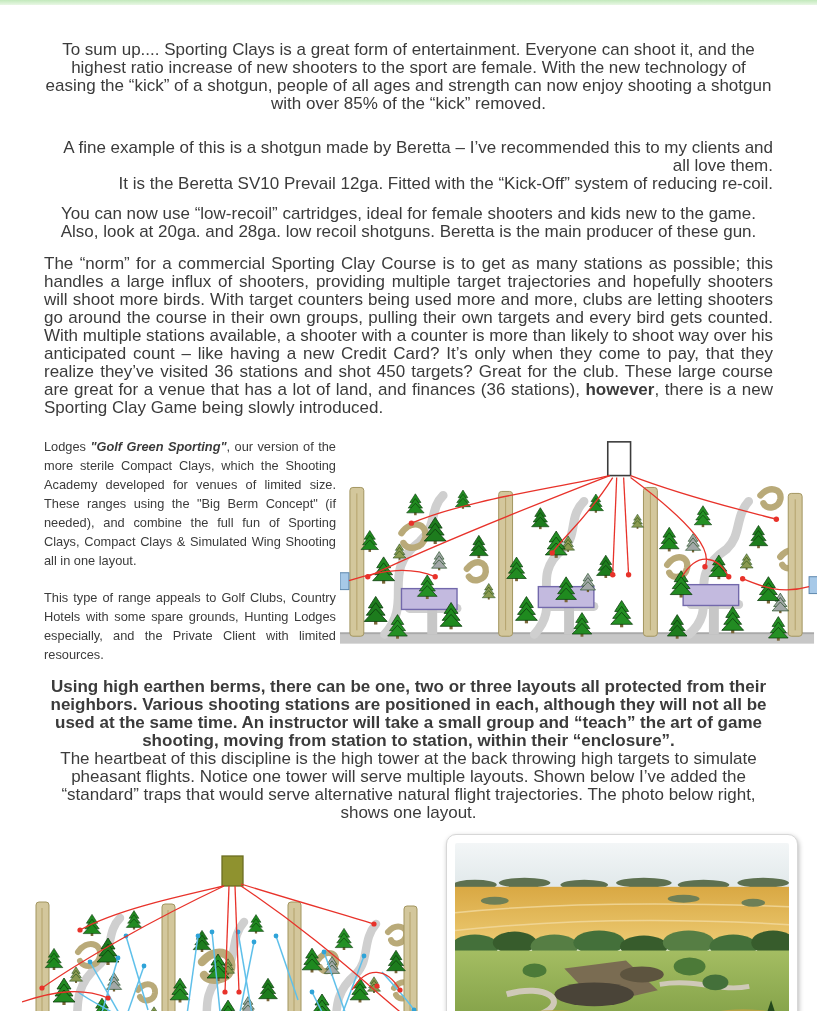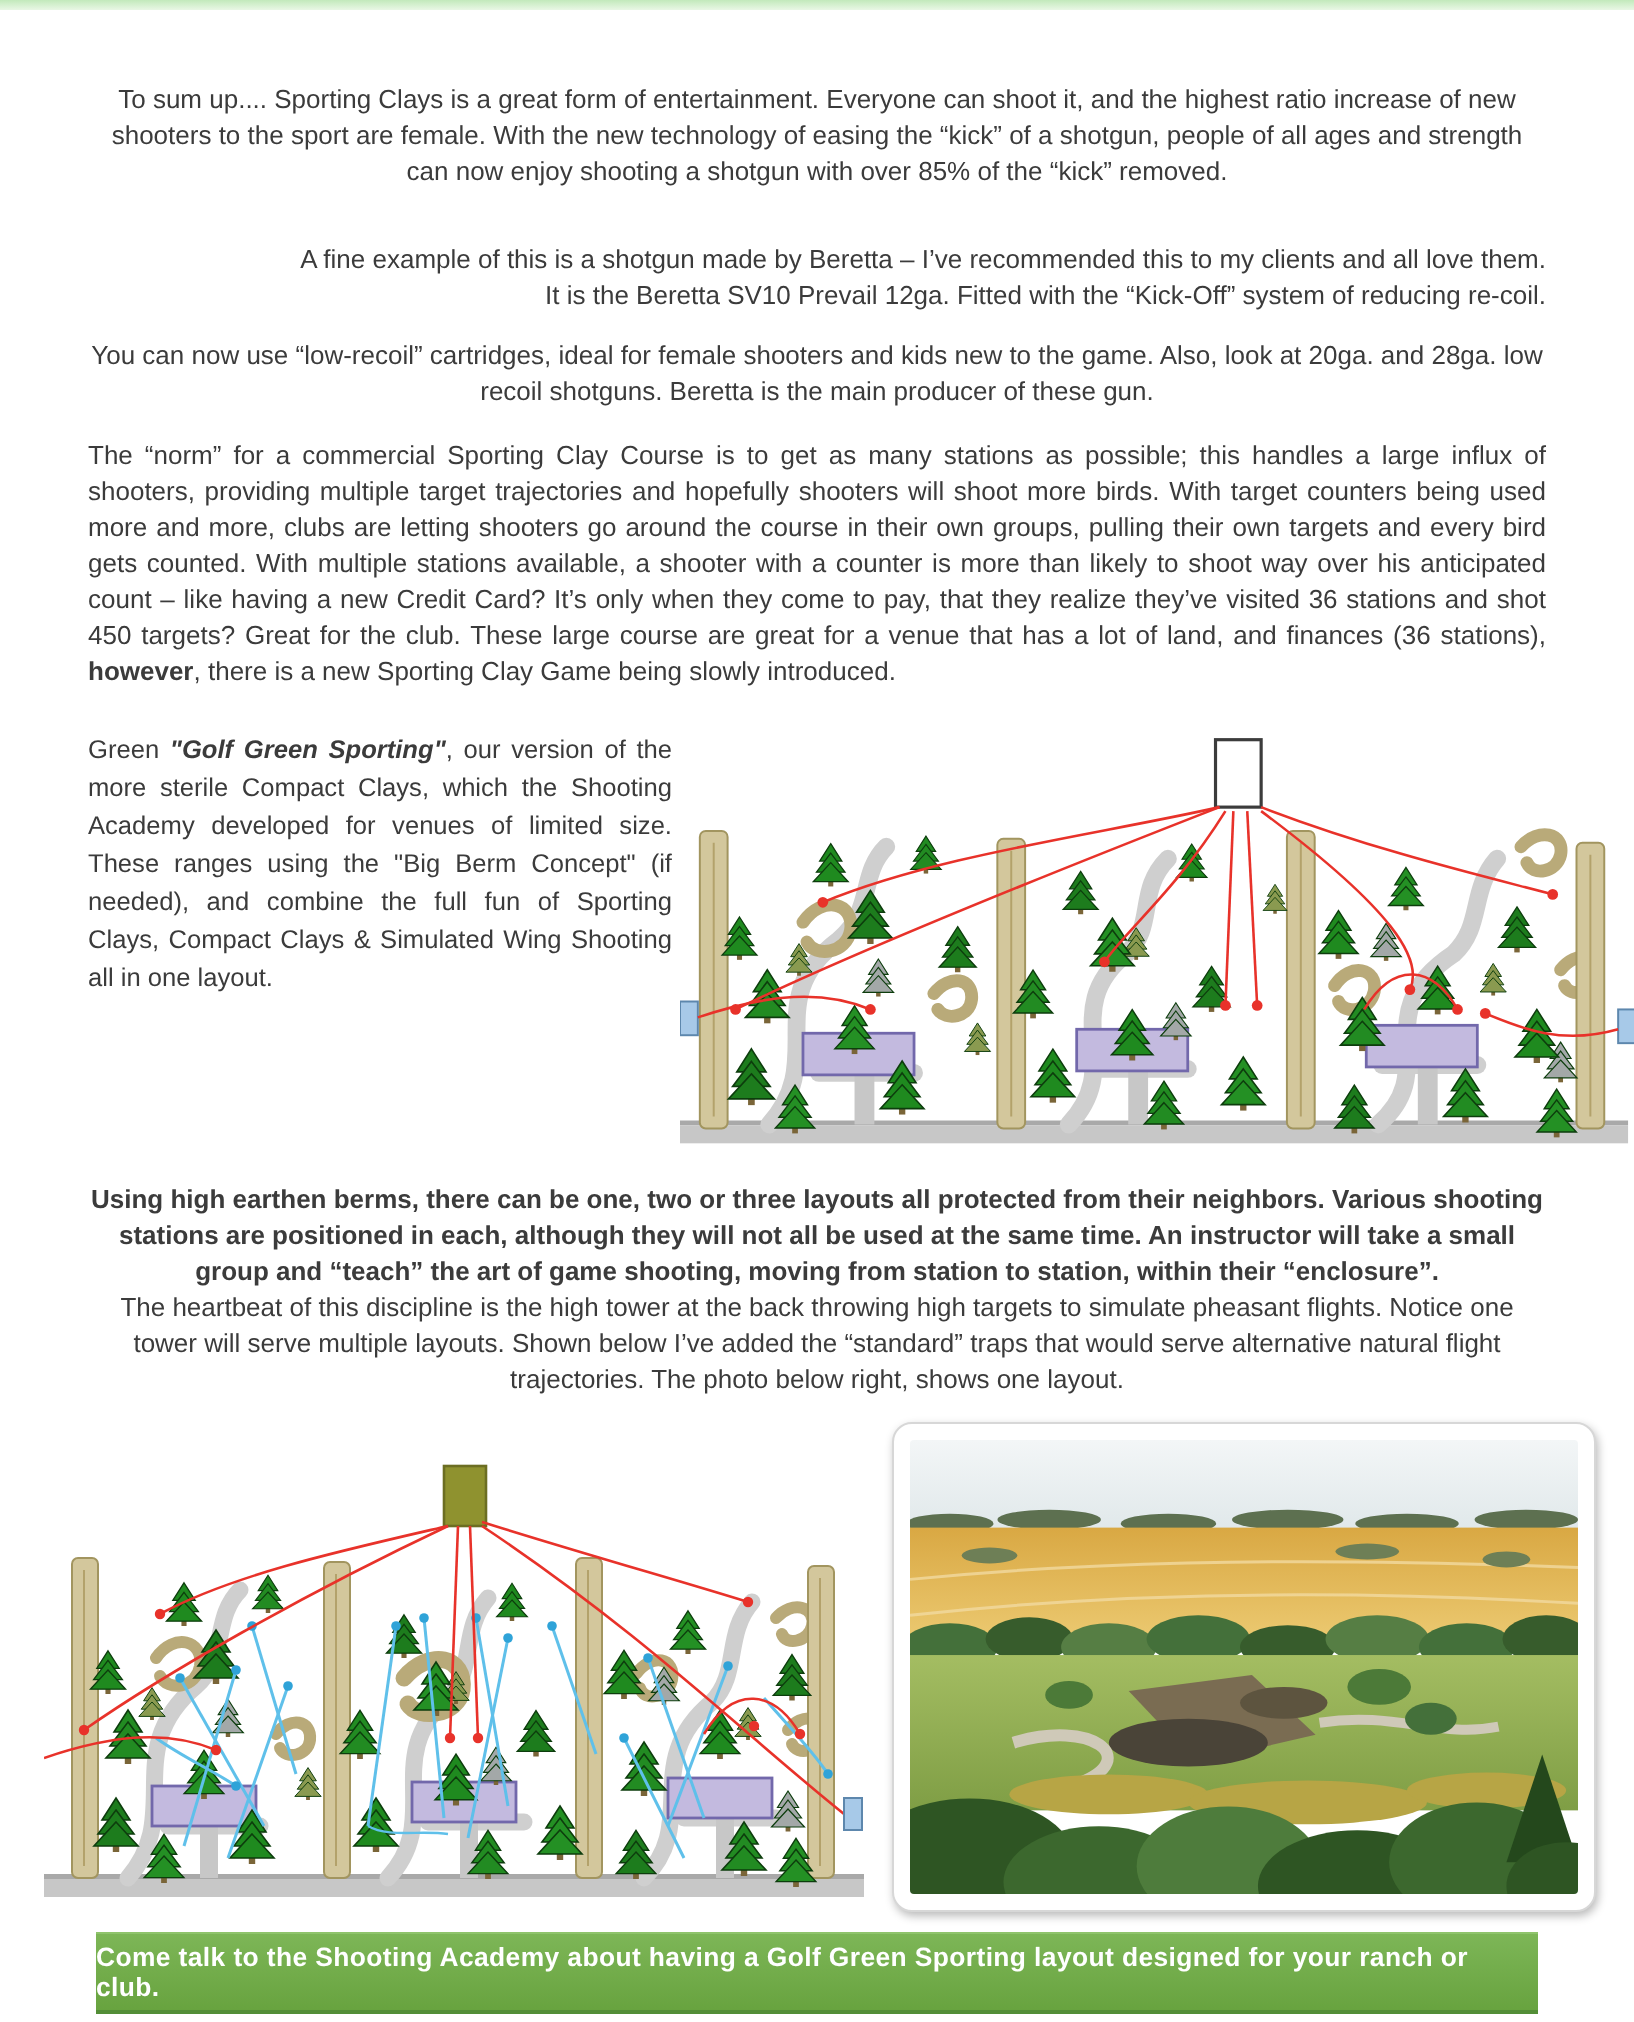--- a/index.html
+++ b/index.html
@@ -3,21 +3,21 @@
 <meta charset="utf-8">
 <style>
   html,body{margin:0;padding:0;}
   body{
     width:817px;height:1011px;background:#ffffff;overflow:hidden;
     font-family:"Liberation Sans",sans-serif;color:#3b3b3b;
   }
   .page{position:relative;width:817px;height:1011px;}
   .topstrip{height:5px;background:linear-gradient(#c2e9bb,#e9f7e5);}
   .content{padding:0 44px;}
-  p{margin:0;font-size:13px;line-height:18px;}
+  p{margin:0;font-size:17px;line-height:18px;}
   .center{text-align:center;}
   .just{text-align:justify;}
   .p1{margin-top:36px;}
   .p2{margin-top:26px;text-align:right;}
   .p3{margin-top:12px;}
   .p4{margin-top:14px;}
   .twocol{display:flex;margin:20px -45px 0 0;align-items:flex-start;}
   .leftcol{width:292px;flex:0 0 292px;margin-right:4px;}
   .leftcol p{font-size:12.8px;line-height:19px;text-align:justify;}
   .leftcol .p6{margin-top:18px;}
@@ -53,21 +53,22 @@
       <p>A fine example of this is a shotgun made by Beretta – I’ve recommended this to my clients and all love them.</p>
       <p>It is the Beretta SV10 Prevail 12ga. Fitted with the “Kick-Off” system of reducing re-coil.</p>
     </div>
 
     <p class="center p3">You can now use “low-recoil” cartridges, ideal for female shooters and kids new to the game.  Also, look at 20ga. and 28ga. low recoil shotguns.  Beretta is the main producer of these gun.</p>
 
     <p class="just p4"><span>The “norm” for a commercial Sporting Clay Course is to get as many stations as possible; this handles a large influx of shooters, providing multiple target trajectories and hopefully shooters will shoot more birds.  With target counters being used more and more, clubs are letting shooters go around the course in their own groups, pulling their own targets and every bird gets counted.  With multiple stations available, a shooter with a counter is more than likely to shoot way over his anticipated count – like having a new Credit Card?  It’s only when they come to pay, that they realize they’ve visited 36 stations and shot 450 targets?  Great for the club.   These large course are great for a venue that has a lot of land, and finances (36 stations), </span><b>however</b><span>, there is a new Sporting Clay Game being slowly introduced.</span></p>
 
     <div class="twocol">
       <div class="leftcol">
-        <p><span>Green </span><span class="boldital">"Golf Green Sporting"</span><span>, our version of the more sterile Compact Clays, which the Shooting Academy developed for venues of limited size.  These ranges using the "Big Berm Concept" (if needed), and combine the full fun of Sporting Clays, Compact Clays &amp; Simulated Wing Shooting all in one layout.</span></p>
+        <p><span>Lodges </span><span class="boldital">"Golf Green Sporting"</span><span>, our version of the more sterile Compact Clays, which the Shooting Academy developed for venues of limited size.  These ranges using the "Big Berm Concept" (if needed), and combine the full fun of Sporting Clays, Compact Clays &amp; Simulated Wing Shooting all in one layout.</span></p>
+        <p class="p6">This type of range appeals to Golf Clubs, Country Hotels with some spare grounds, Hunting Lodges especially, and the Private Client with limited resources.</p>
       </div>
 
       <svg class="diag1" viewBox="0 0 482 212">
         <defs>
           <g id="tree">
             <rect x="-1.6" y="17" width="3.2" height="8" fill="#7a6538"></rect>
             <polygon points="0,-2 7,9 -7,9" fill="currentColor" stroke="#0d3d0d" stroke-width="0.8"></polygon>
             <polygon points="0,4 9,16 -9,16" fill="currentColor" stroke="#0d3d0d" stroke-width="0.8"></polygon>
             <polygon points="0,10 11,22 -11,22" fill="currentColor" stroke="#0d3d0d" stroke-width="0.8"></polygon>
           </g>

